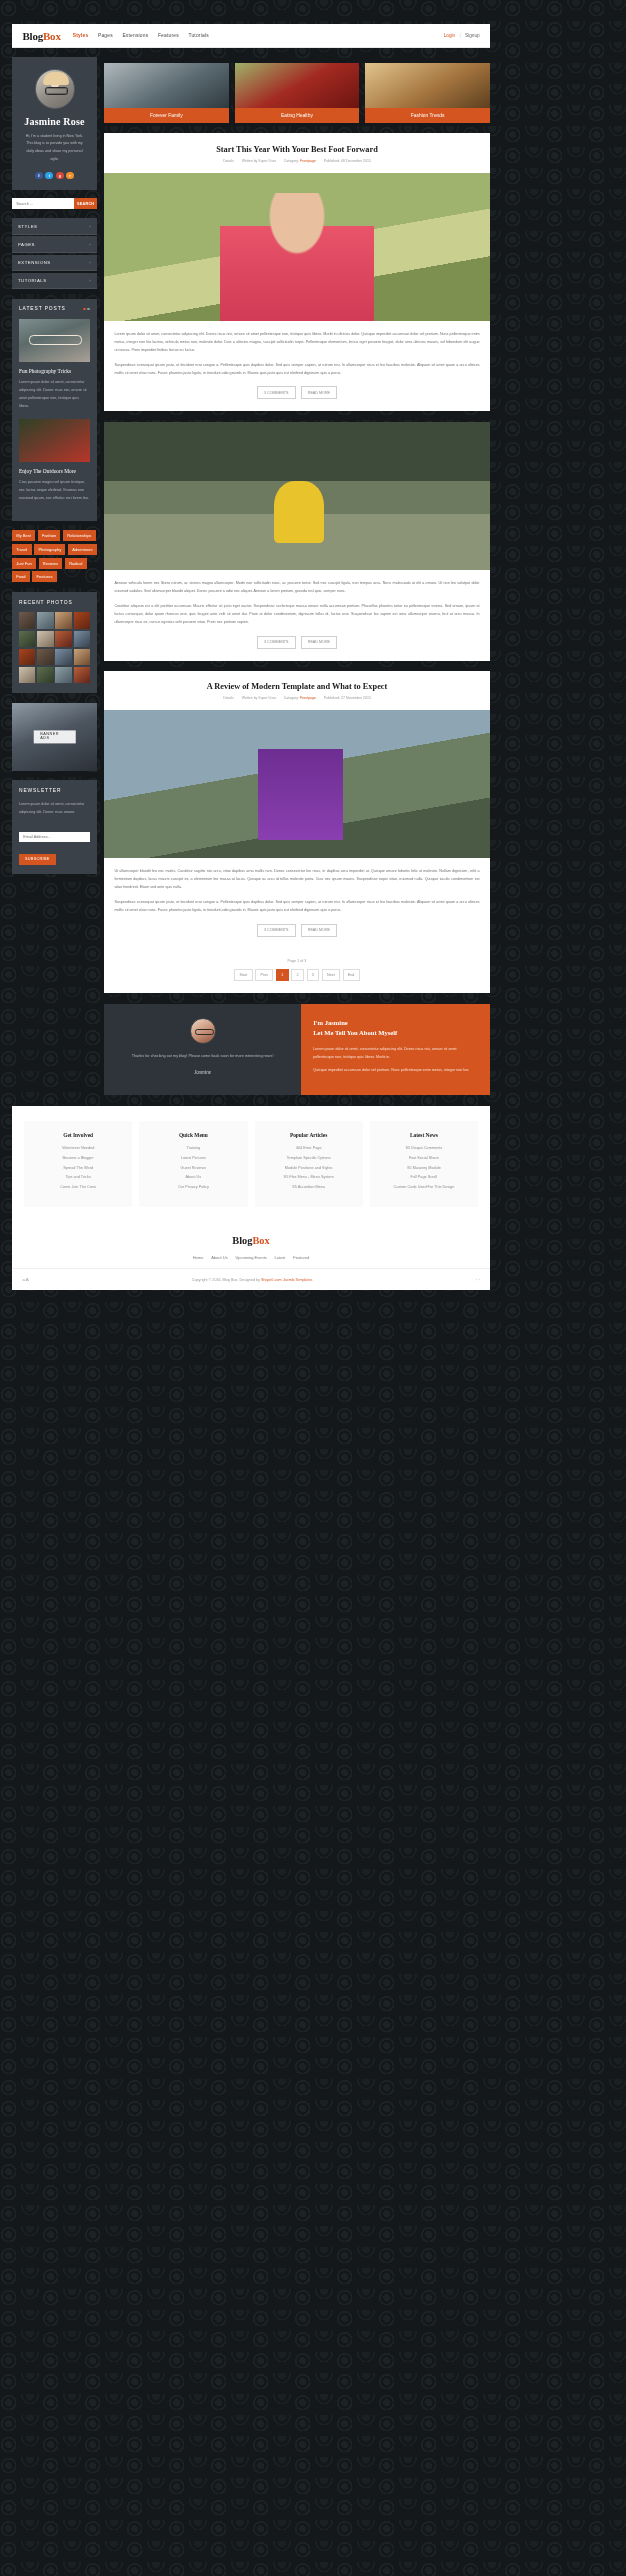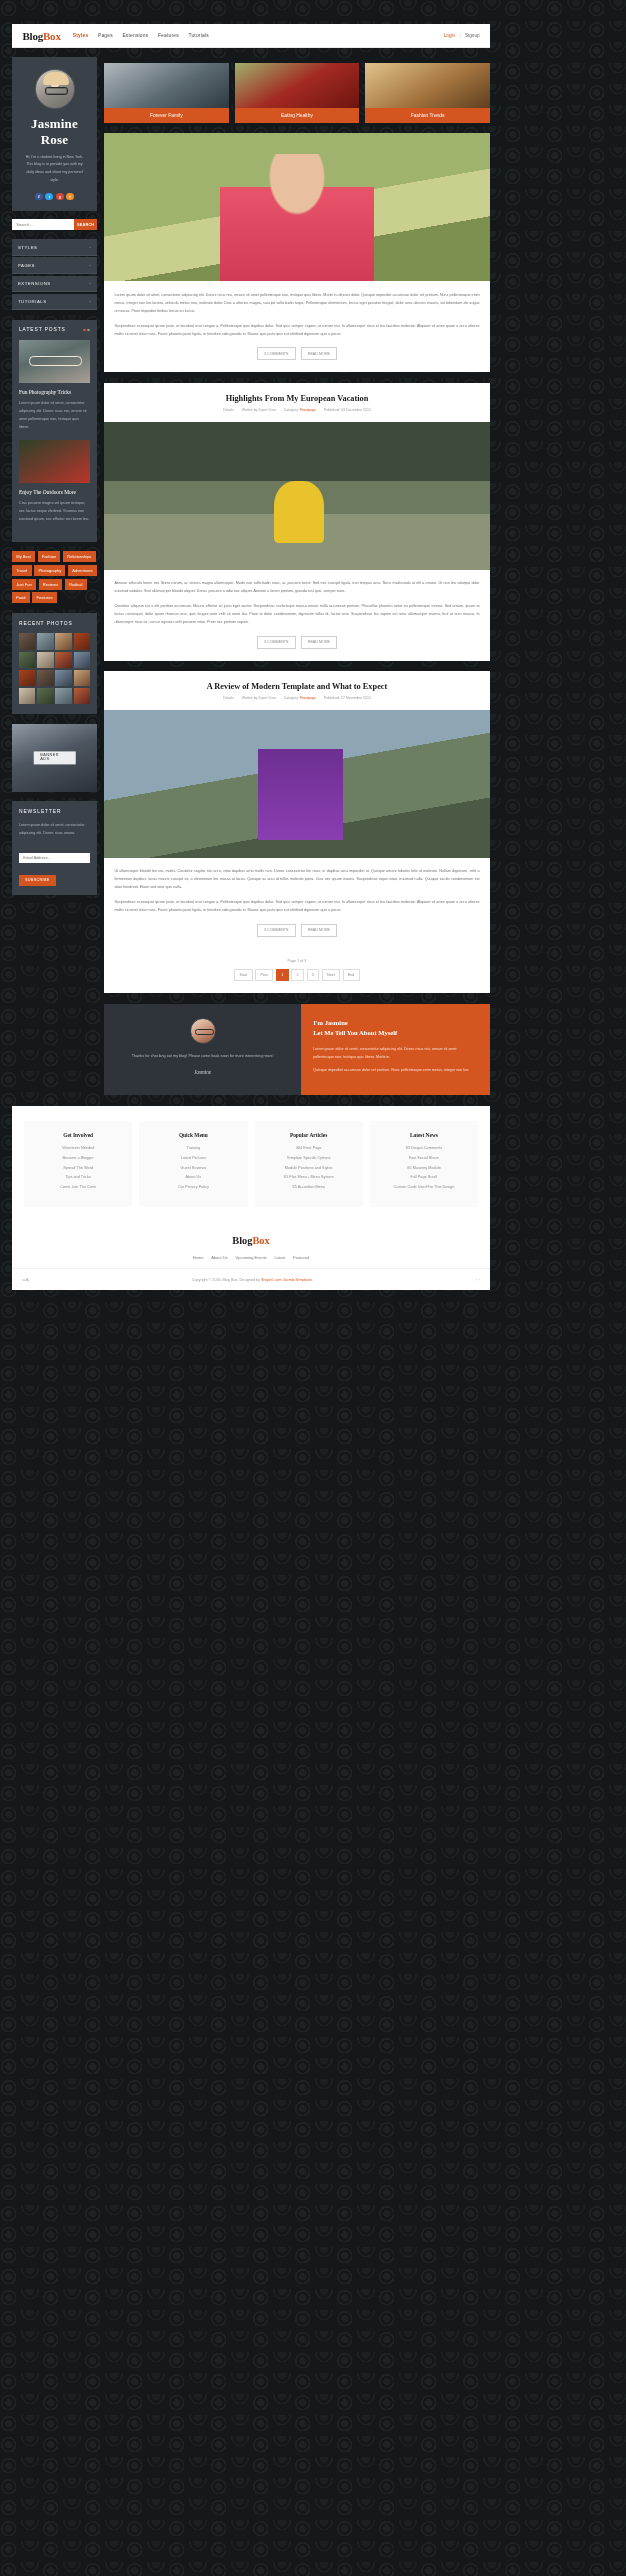--- a/index.html
+++ b/index.html
@@ -55,21 +55,21 @@
   }
   .avatar::after{
     content:""; position:absolute; left:9.6px; top:17.4px; width:21px; height:6px;
     border:1.1px solid #2a2a2a; border-radius:2.6px;
     box-shadow: inset 0 0 0 0.9px rgba(0,0,0,.25);
   }
   .avatar::before{
     content:""; position:absolute; left:7px; top:2.6px; width:26px; height:13px;
     background:#e9cf9f; border-radius:12px 12px 3.5px 3.5px;
   }
-  .profile h3{ font-family:"Liberation Serif",serif; color:#fff; font-size:13px; font-weight:bold; margin-bottom:6px; letter-spacing:0.2px;}
+  .profile h3{ font-family:"Liberation Serif",serif; color:#fff; font-size:10px; font-weight:bold; margin-bottom:6px; letter-spacing:0.2px;}
   .profile p{ color:#b6bcc2; font-size:3.7px; line-height:2.1; margin-bottom:7.8px; padding:0 3.5px;}
   .socials{ display:flex; justify-content:center; gap:2.6px;}
   .soc{ width:7.8px;height:7.8px;border-radius:50%; display:flex;align-items:center;justify-content:center;
         color:#fff; font-size:4px; font-weight:bold; font-family:"Liberation Serif",serif;}
   .soc.fb{background:#3b5998;} .soc.tw{background:#2aa3ef;} .soc.gp{background:#d34836;} .soc.rs{background:#f0902b;}
 
   
   .searchbar{ display:flex; margin-top:8.7px; height:10.4px;}
   .searchbar input{
     flex:1; border:none; background:#fff; font-size:4px; padding:0 4.3px; color:#888;
@@ -359,41 +359,41 @@
           <div class="cat-img c2"></div>
           <div class="cat-label">Eating Healthy</div>
         </div>
         <div class="cat-card">
           <div class="cat-img c3"></div>
           <div class="cat-label">Fashion Trends</div>
         </div>
       </section>
 
       <article class="article">
+        <div class="art-head">
+          <h2>Start This Year With Your Best Foot Forward</h2>
+          <div class="meta">
+            <span>Details</span>
+            <span>Written by Super User</span>
+            <span><span>Category:</span> <span class="cat-link">Frontpage</span></span>
+            <span>Published: 08 December 2015</span>
+          </div>
+        </div>
         <div class="art-img a1"></div>
         <div class="art-body">
           <p>Lorem ipsum dolor sit amet, consectetur adipiscing elit. Donec risus nisi, ornare sit amet pellentesque non, tristique quis libero. Morbi in ultricies dolor. Quisque imperdiet accumsan dolor vel pretium. Nunc pellentesque enim metus, integer non leo lacinia, vehicula metus non, molestie dolor. Duis a ultricies magna, suscipit sollicitudin turpis. Pellentesque elementum, lectus eget posuere feugiat, dolor urna ultricies mauris, vel bibendum elit augue ut massa. Proin imperdiet finibus lectus eu luctus.</p>
           <p>Suspendisse consequat ipsum justo, ut tincidunt erat congue a. Pellentesque quis dapibus dolor. Sed quis semper sapien, at rutrum nisi. In ullamcorper risus et leo faucibus molestie. Aliquam sit amet quam a arcu ultrices mollis sit amet vitae nunc. Fusce pharetra justo ligula, in tincidunt odio gravida in. Mauris quis justo quis est eleifend dignissim quis a purus.</p>
           <div class="art-actions">
             <button class="btn-sm">3 COMMENTS</button>
             <button class="btn-sm">READ MORE</button>
           </div>
         </div>
       </article>
 
       <article class="article">
-        <div class="art-head">
-          <h2>Highlights From My European Vacation</h2>
-          <div class="meta">
-            <span>Details</span>
-            <span>Written by Super User</span>
-            <span><span>Category:</span> <span class="cat-link">Frontpage</span></span>
-            <span>Published: 03 December 2015</span>
-          </div>
-        </div>
         <div class="art-img a2"></div>
         <div class="art-body">
           <p>Aenean vehicula lorem nec libero rutrum, ac viverra magna ullamcorper. Morbi non sollicitudin nunc, ac posuere tortor. Sed nec suscipit ligula, non tempus arcu. Nunc malesuada at elit a ornare. Ut non leo volutpat dolor euismod sodales. Sed ullamcorper blandit aliquet. Donec posuere a odio nec aliquet. Aenean a lorem pretium, gravida nisl quis, semper nunc.</p>
           <p>Curabitur aliquam est a elit porttitor accumsan. Mauris efficitur sit justo eget auctor. Suspendisse scelerisque massa ornare nulla accumsan pretium. Phasellus pharetra tortor eu pellentesque viverra. Sed ornare, ipsum at luctus consequat, dolor quam rhoncus erat, quis feugiat ante velit sit amet dui. Proin at dolor condimentum, dignissim tellus id, luctus erat. Suspendisse leo sapien est urna ullamcorper viverra, feul at arcu massa. In ullamcorper risus ex, cursus egestas velit posuere vitae. Proin nec pretium sapien.</p>
           <div class="art-actions">
             <button class="btn-sm">3 COMMENTS</button>
             <button class="btn-sm">READ MORE</button>
           </div>
         </div>
       </article>

